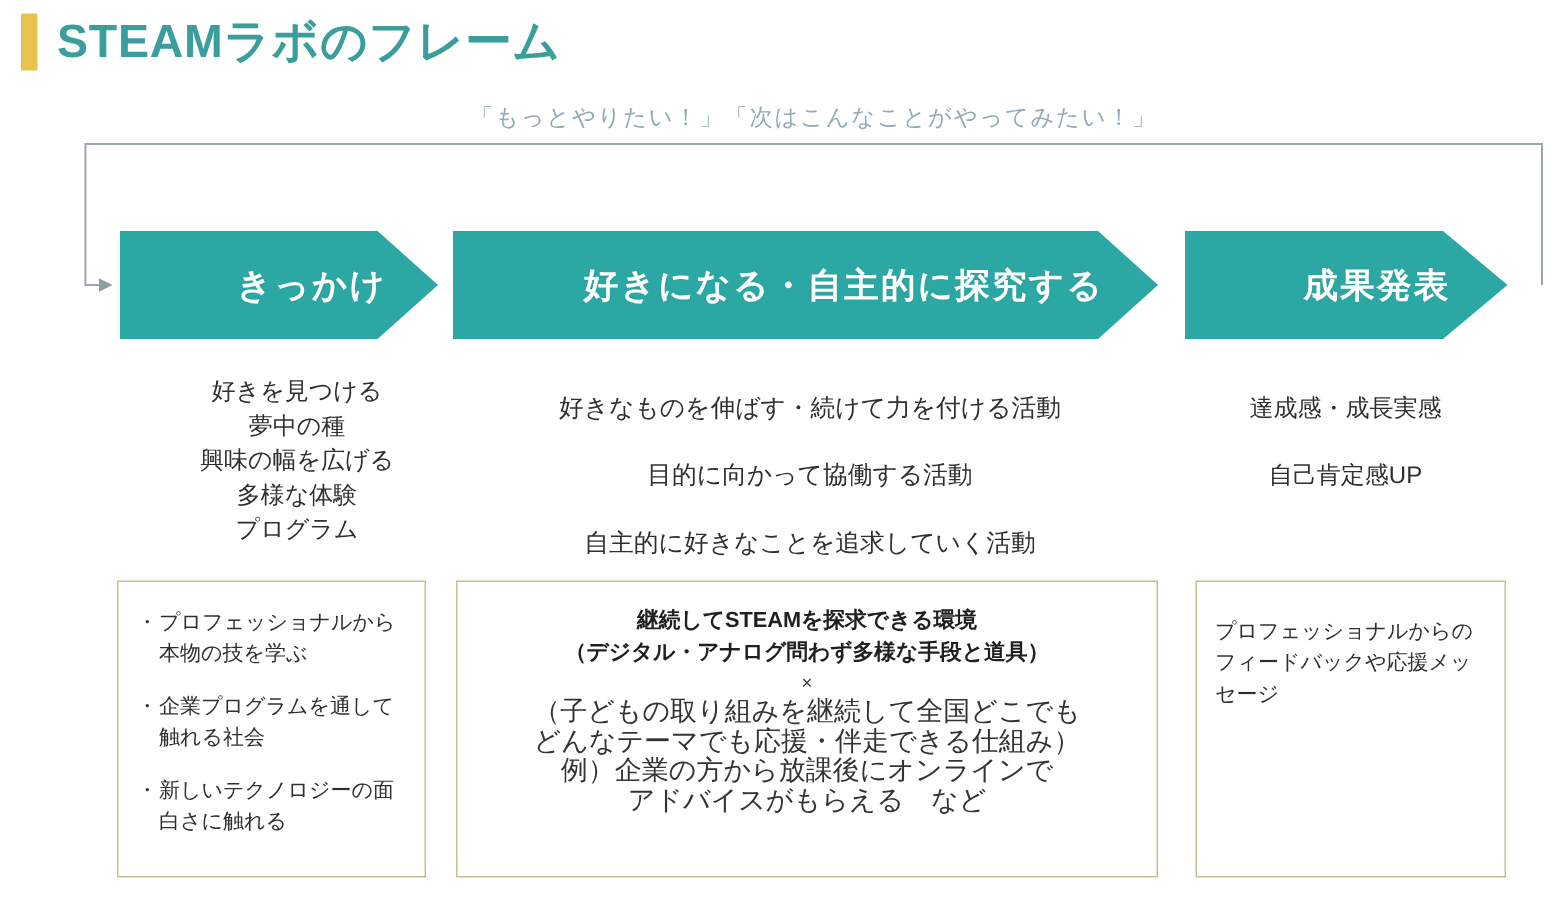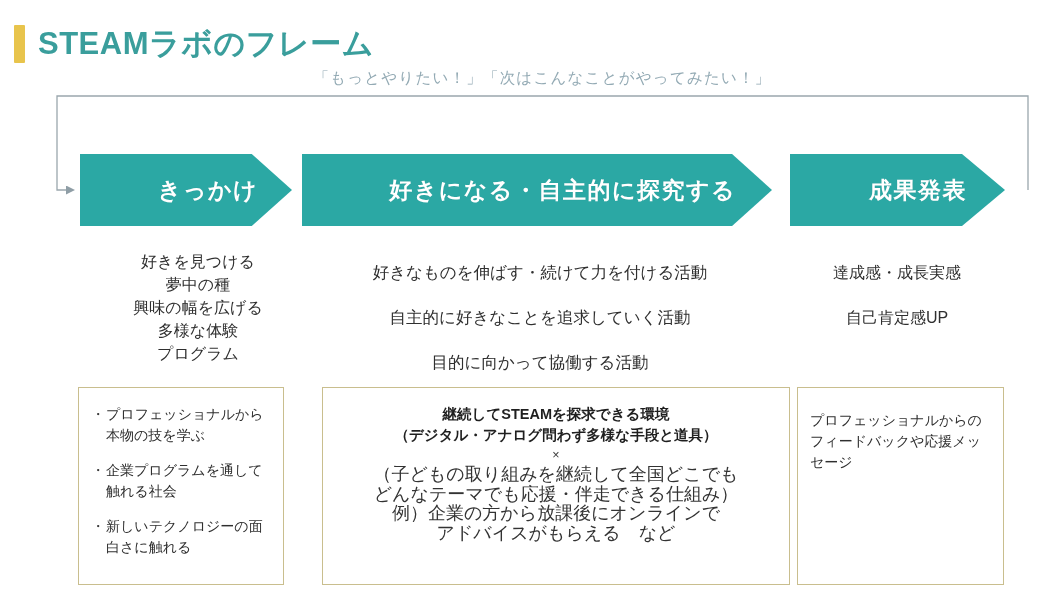--- a/index.html
+++ b/index.html
@@ -20,21 +20,20 @@
   }
 
   
   #title-row {
     position: absolute;
     left: 14px;
     top: 7px;
     display: flex;
     align-items: center;
     gap: 13px;
-    margin-top: 16px;
   }
   #title-accent {
     width: 11px;
     height: 38px;
     background: #e8c44c;
     border-radius: 1px;
   }
   #page-title {
     font-size: 31px;
     font-weight: bold;
@@ -133,21 +132,21 @@
   }
 
   
   .box {
     position: absolute;
     border: 1.5px solid #c9be8e;
     background: #ffffff;
     box-sizing: border-box;
   }
   #box-1 { left: 78px; top: 387px; width: 206px; height: 198px; }
-  #box-2 { left: 322px; top: 387px; width: 468px; height: 198px; }
+  #box-2 { left: 304px; top: 387px; width: 468px; height: 198px; }
   #box-3 { left: 797px; top: 387px; width: 207px; height: 198px; }
 
   
   #box-1-list {
     margin: 0;
     padding: 16px 10px 0 12px;
     list-style: none;
     font-size: 14px;
     line-height: 21px;
     color: #2f2f2f;
@@ -231,22 +230,22 @@
   <div class="desc" id="desc-1">
     <div>好きを見つける</div>
     <div>夢中の種</div>
     <div>興味の幅を広げる</div>
     <div>多様な体験</div>
     <div>プログラム</div>
   </div>
 
   <div class="desc" id="desc-2">
     <div>好きなものを伸ばす・続けて力を付ける活動</div>
+    <div>目的に向かって協働する活動</div>
     <div>自主的に好きなことを追求していく活動</div>
-    <div>目的に向かって協働する活動</div>
   </div>
 
   <div class="desc" id="desc-3">
     <div>達成感・成長実感</div>
     <div>自己肯定感UP</div>
   </div>
 
   <div class="box" id="box-1">
     <ul id="box-1-list">
       <li>

